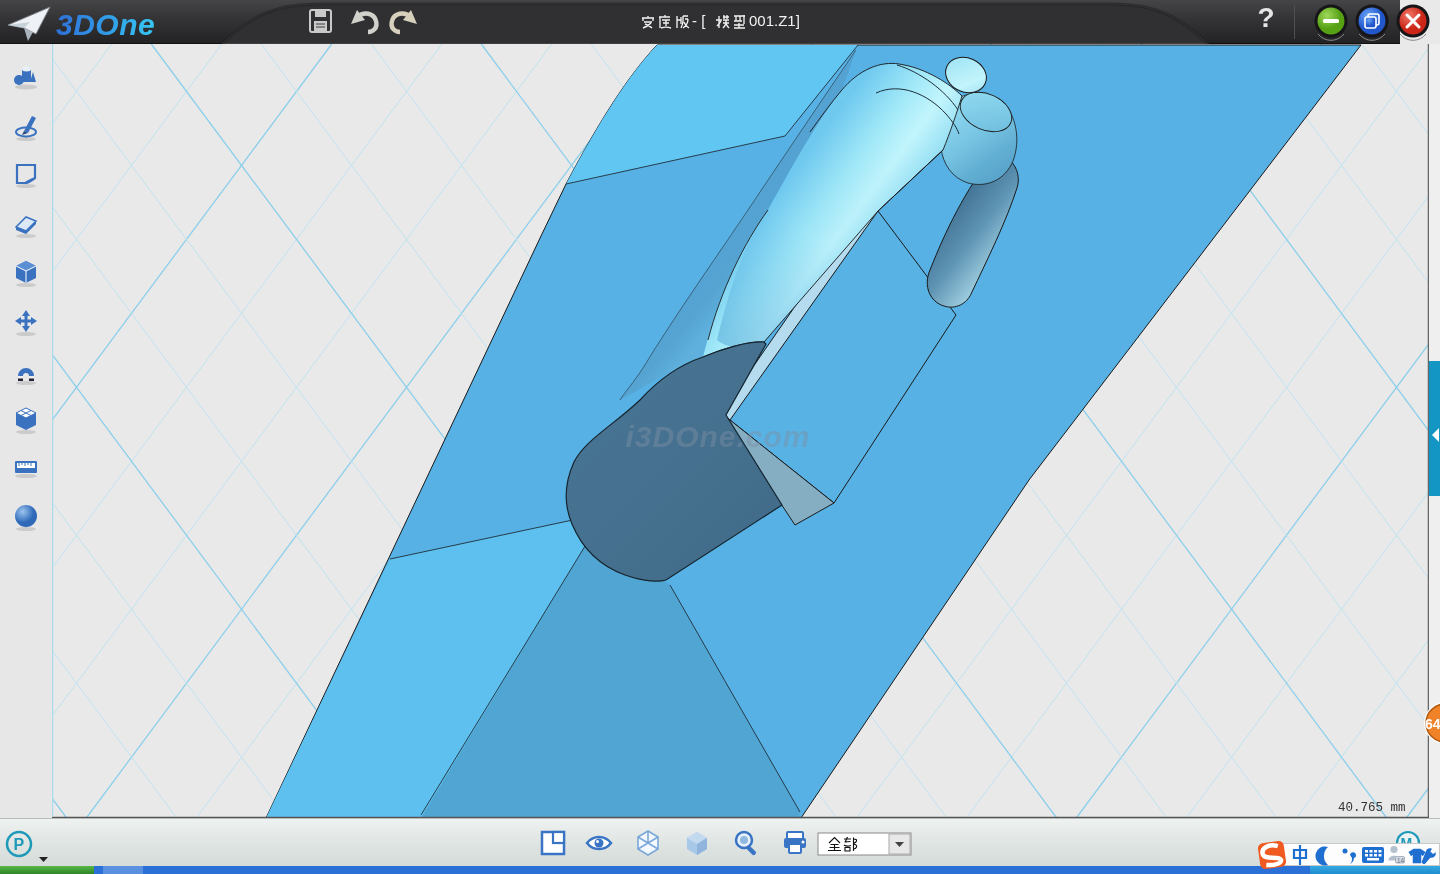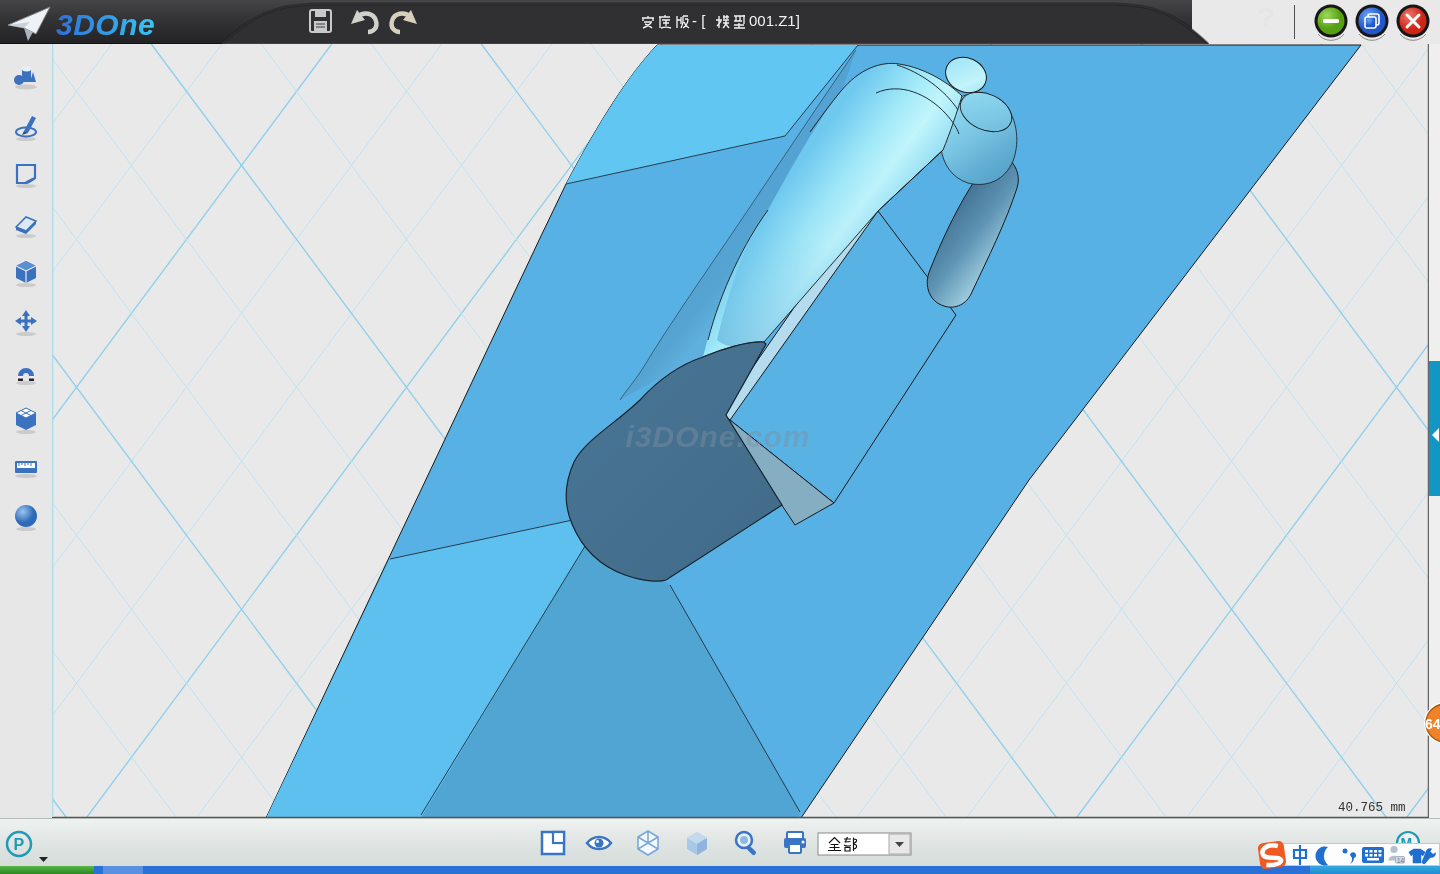--- a/index.html
+++ b/index.html
@@ -161,21 +161,21 @@
 
   <text x="718" y="447" text-anchor="middle" font-size="30" font-style="italic" font-weight="bold" fill="#7d8fa5" opacity="0.45" letter-spacing="1">i3DOne.com</text>
 
   <text x="1338" y="811" font-size="12.5" font-family="Liberation Mono, monospace" fill="#333">40.765 mm</text>
 
   <line x1="1428.5" y1="44" x2="1428.5" y2="818" stroke="#666" stroke-width="1.5"></line>
   <line x1="52" y1="817.5" x2="1429" y2="817.5" stroke="#555" stroke-width="1.5"></line>
   <line x1="52.5" y1="44" x2="52.5" y2="817" stroke="#abdcec" stroke-width="1.5"></line>
 </svg>
 
-<div class="abs" id="titlebar" style="left:0;top:0;width:1192px;height:44px;
+<div class="abs" id="titlebar" style="left:0;top:0;width:1400px;height:44px;
   background:linear-gradient(#454548 0%,#353538 40%,#232325 100%);border-bottom:1px solid #111;box-sizing:border-box;">
   <svg class="abs" style="left:0;top:0" width="1440" height="44">
         <path d="M 222,44 C 252,16 272,5 315,4 L 1115,4 C 1158,5 1178,16 1208,44 Z" fill="#303032" stroke="#454548" stroke-width="1.5"></path>
         <path d="M 222,44 C 252,16 272,5 315,4 L 1115,4 C 1158,5 1178,16 1208,44" fill="none" stroke="#19191b" stroke-width="3" opacity="0.5"></path>
       </svg>
   <svg class="abs" style="left:0;top:0" width="560" height="44">
     <defs>
       <linearGradient id="logotxt" x1="0" y1="0" x2="1" y2="0">
         <stop offset="0" stop-color="#2f6fd8"></stop>
             <stop offset="1" stop-color="#35c8f5"></stop>

